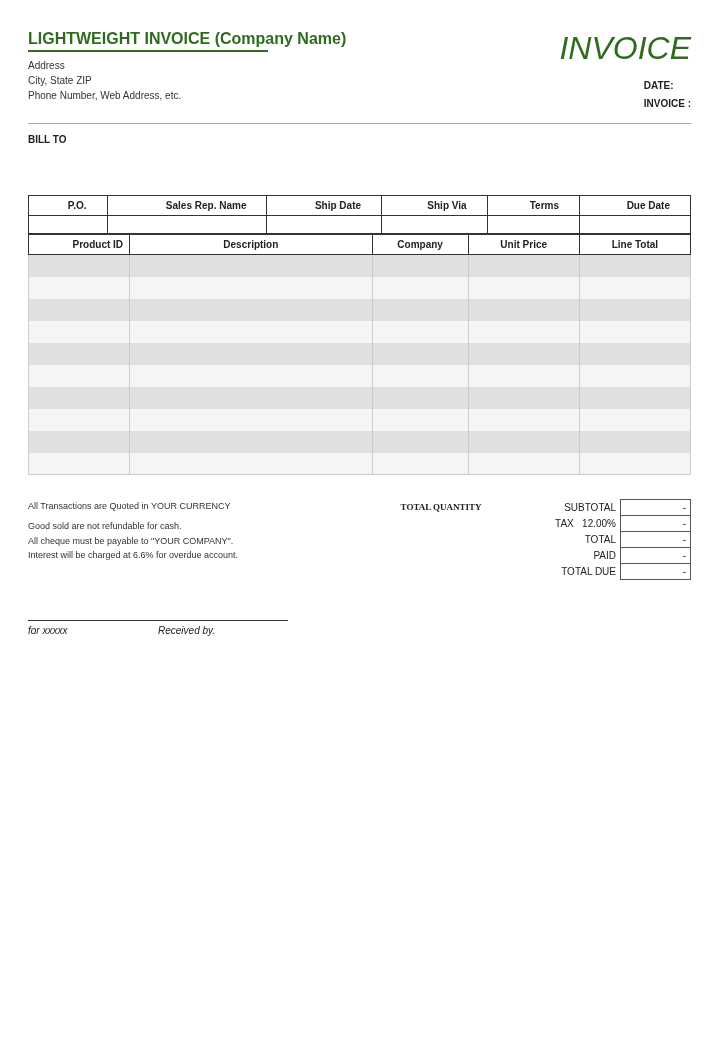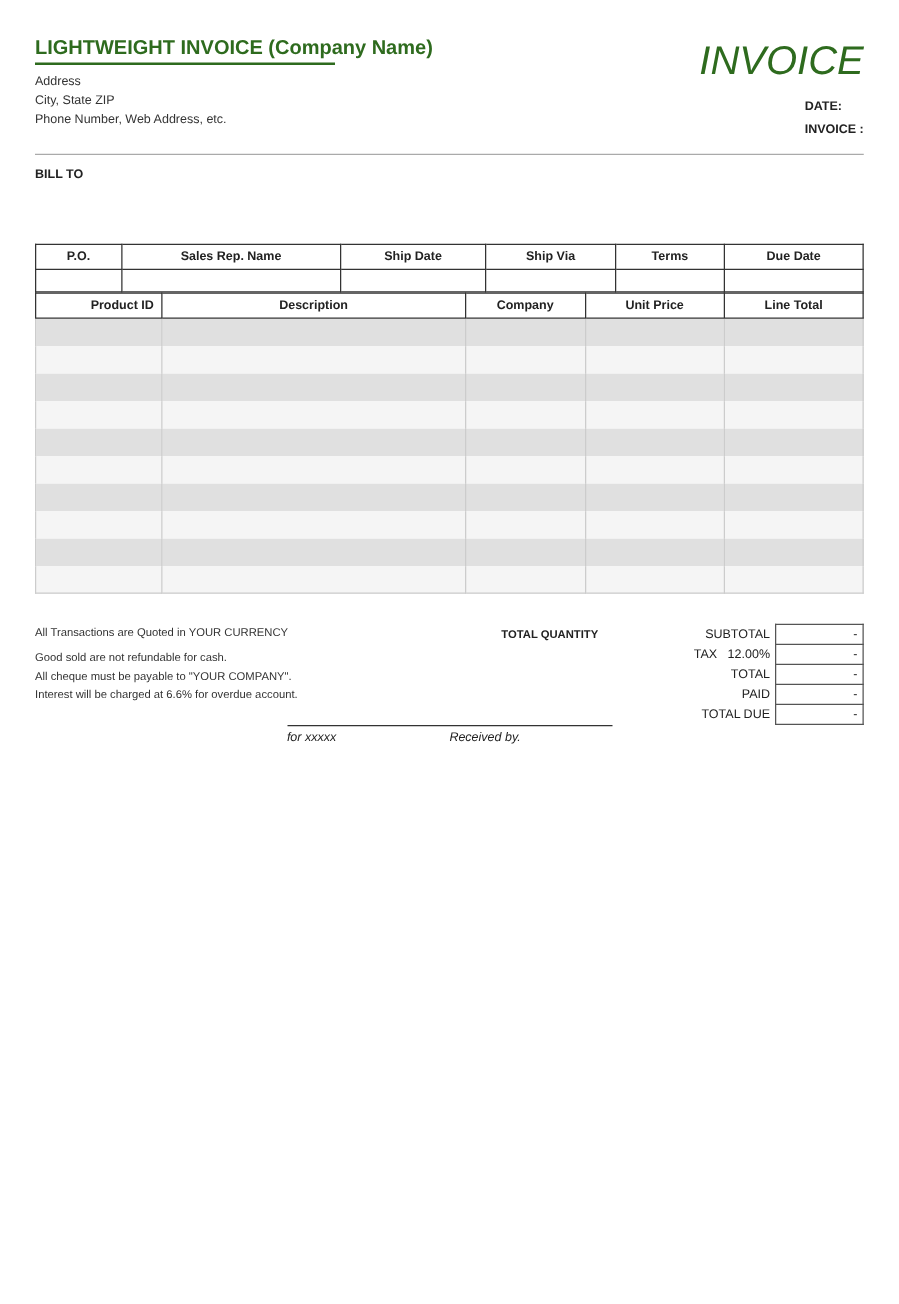--- a/index.html
+++ b/index.html
@@ -72,22 +72,22 @@
 
     
     .order-table {
       width: 100%;
       border-collapse: collapse;
       margin-top: 18px;
       font-size: 10px;
     }
     .order-table th, .order-table td {
       border: 1px solid #333;
-      padding: 4px 10px;
-      text-align: center;
+      padding: 4px 20px;
+      text-align: right;
     }
     .order-table thead th {
       font-weight: bold;
       background: #fff;
     }
     .order-table tbody td {
       height: 18px;
     }
 
     .items-table {
@@ -159,21 +159,22 @@
       font-weight: bold;
       font-size: 9px;
     }
     .total-qty-row td {
       vertical-align: top;
     }
 
     
     .signature-section {
       display: flex;
-      justify-content: center;
+      justify-content: flex-start;
+      margin-top: 40px;
       font-size: 10px;
     }
     .sig-block {
       display: flex;
       flex-direction: column;
       align-items: flex-start;
     }
     .sig-line {
       border-top: 1px solid #333;
       width: 130px;
@@ -329,21 +330,21 @@
   <div class="footer-notes">
     <div style="margin-bottom:6px;">All Transactions are Quoted in YOUR CURRENCY</div>
     <div>Good sold are not refundable for cash.</div>
     <div>All cheque must be payable to "YOUR COMPANY".</div>
     <div>Interest will be charged at 6.6% for overdue account.</div>
   </div>
   <div class="footer-totals">
     <table class="totals-table">
       <tbody>
         <tr class="total-qty-row">
-          <td class="total-qty" style="font-weight:bold;font-size:9px;">TOTAL QUANTITY</td>
+          <td class="total-qty" style="font-weight:bold;font-size:9px;font-family:Liberation Serif, serif;">TOTAL QUANTITY</td>
           <td class="label">SUBTOTAL</td>
           <td class="value">-</td>
         </tr>
         <tr>
           <td></td>
           <td class="label" style="text-align:right;">
             <span>TAX</span>
             &nbsp;
             <span>12.00%</span>
           </td>

